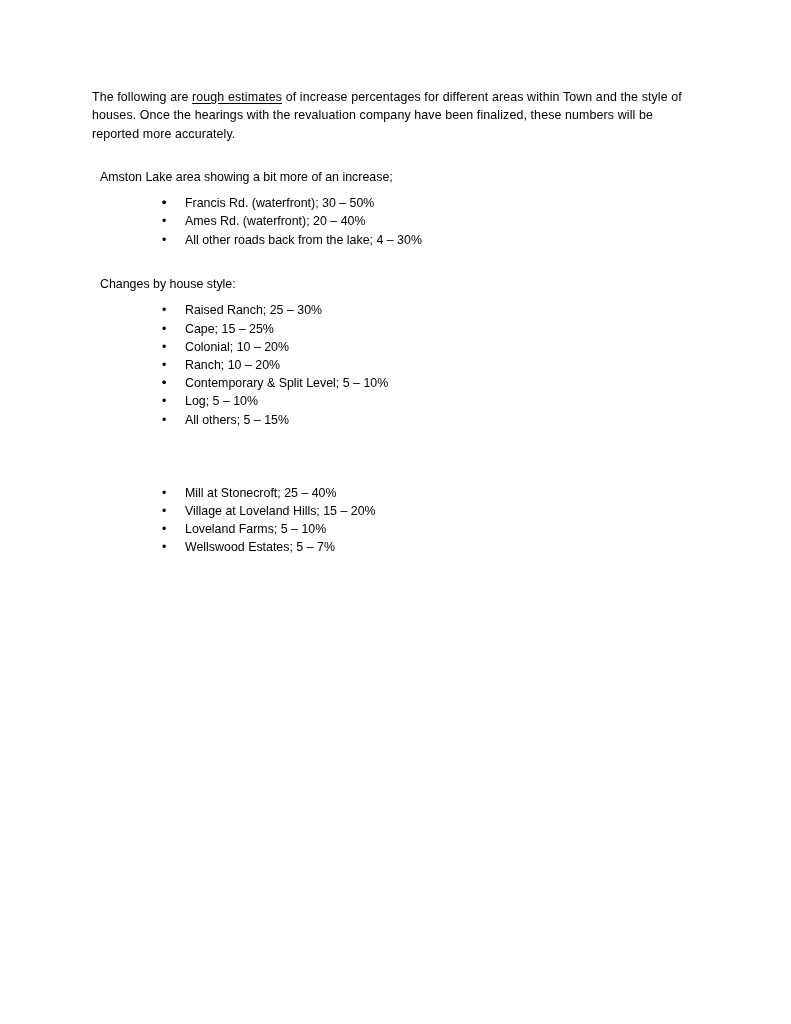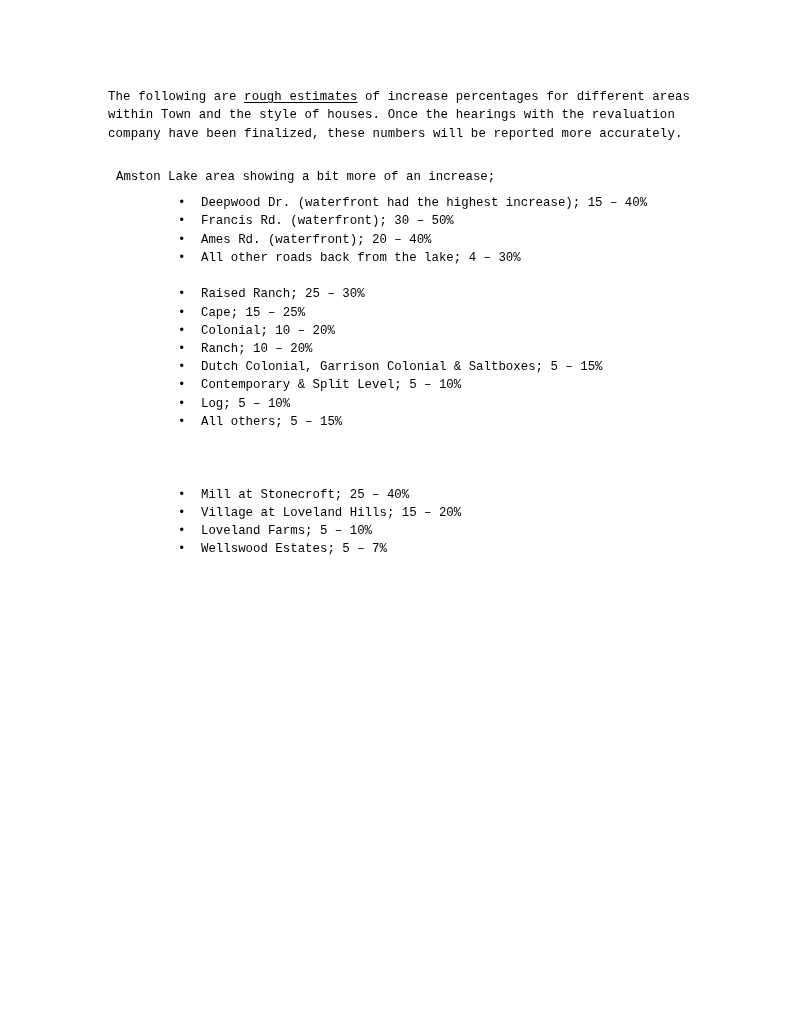--- a/index.html
+++ b/index.html
@@ -17,24 +17,23 @@
   }
   .page {
     position: relative;
     width: 791px;
     height: 1024px;
     background: #ffffff;
     box-sizing: border-box;
   }
   .content {
     position: absolute;
-    left: 108px;
+    left: 92px;
     top: 88px;
     width: 608px;
-    font-family: Liberation Mono, monospace;
   }
   .para {
     font-size: 12.4px;
     line-height: 18.3px;
     margin: 0;
     text-align: left;
     letter-spacing: 0.01em;
   }
   .intro {
     margin-bottom: 0;
@@ -79,34 +78,35 @@
 
 <div class="page">
   <div class="content">
 
     <p class="para intro"><span>The following are </span><u class="underline">rough estimates</u><span> of increase percentages for different areas within Town and the style of houses.  Once the hearings with the revaluation company have been finalized, these numbers will be reported more accurately.</span></p>
 
     <div class="spacer-2"></div>
 
     <p class="section-head">Amston Lake area showing a bit more of an increase;</p>
     <ul class="bullets">
-      <li><span class="bullet-dot">•</span><span>Deepwood Dr. (waterfront had the highest increase); 15 – 40%</span></li>
+      <li><span class="bullet-dot">•</span></li>
       <li><span class="bullet-dot">•</span><span>Francis Rd. (waterfront); 30 – 50%</span></li>
       <li><span class="bullet-dot">•</span><span>Ames Rd. (waterfront); 20 – 40%</span></li>
       <li><span class="bullet-dot">•</span><span>All other roads back from the lake; 4 – 30%</span></li>
     </ul>
 
     <div class="gap-block"></div>
 
+    <p class="section-head">Changes by house style:</p>
     <ul class="bullets">
       <li><span class="bullet-dot">•</span><span>Raised Ranch; 25 – 30%</span></li>
       <li><span class="bullet-dot">•</span><span>Cape; 15 – 25%</span></li>
       <li><span class="bullet-dot">•</span><span>Colonial; 10 – 20%</span></li>
       <li><span class="bullet-dot">•</span><span>Ranch; 10 – 20%</span></li>
-      <li><span class="bullet-dot">•</span><span>Dutch Colonial, Garrison Colonial &amp; Saltboxes; 5 – 15%</span></li>
+      <li><span class="bullet-dot">•</span></li>
       <li><span class="bullet-dot">•</span><span>Contemporary &amp; Split Level; 5 – 10%</span></li>
       <li><span class="bullet-dot">•</span><span>Log; 5 – 10%</span></li>
       <li><span class="bullet-dot">•</span><span>All others; 5 – 15%</span></li>
     </ul>
 
     <div class="spacer-3"></div>
 
 
     <div class="gap-block"></div>
 

